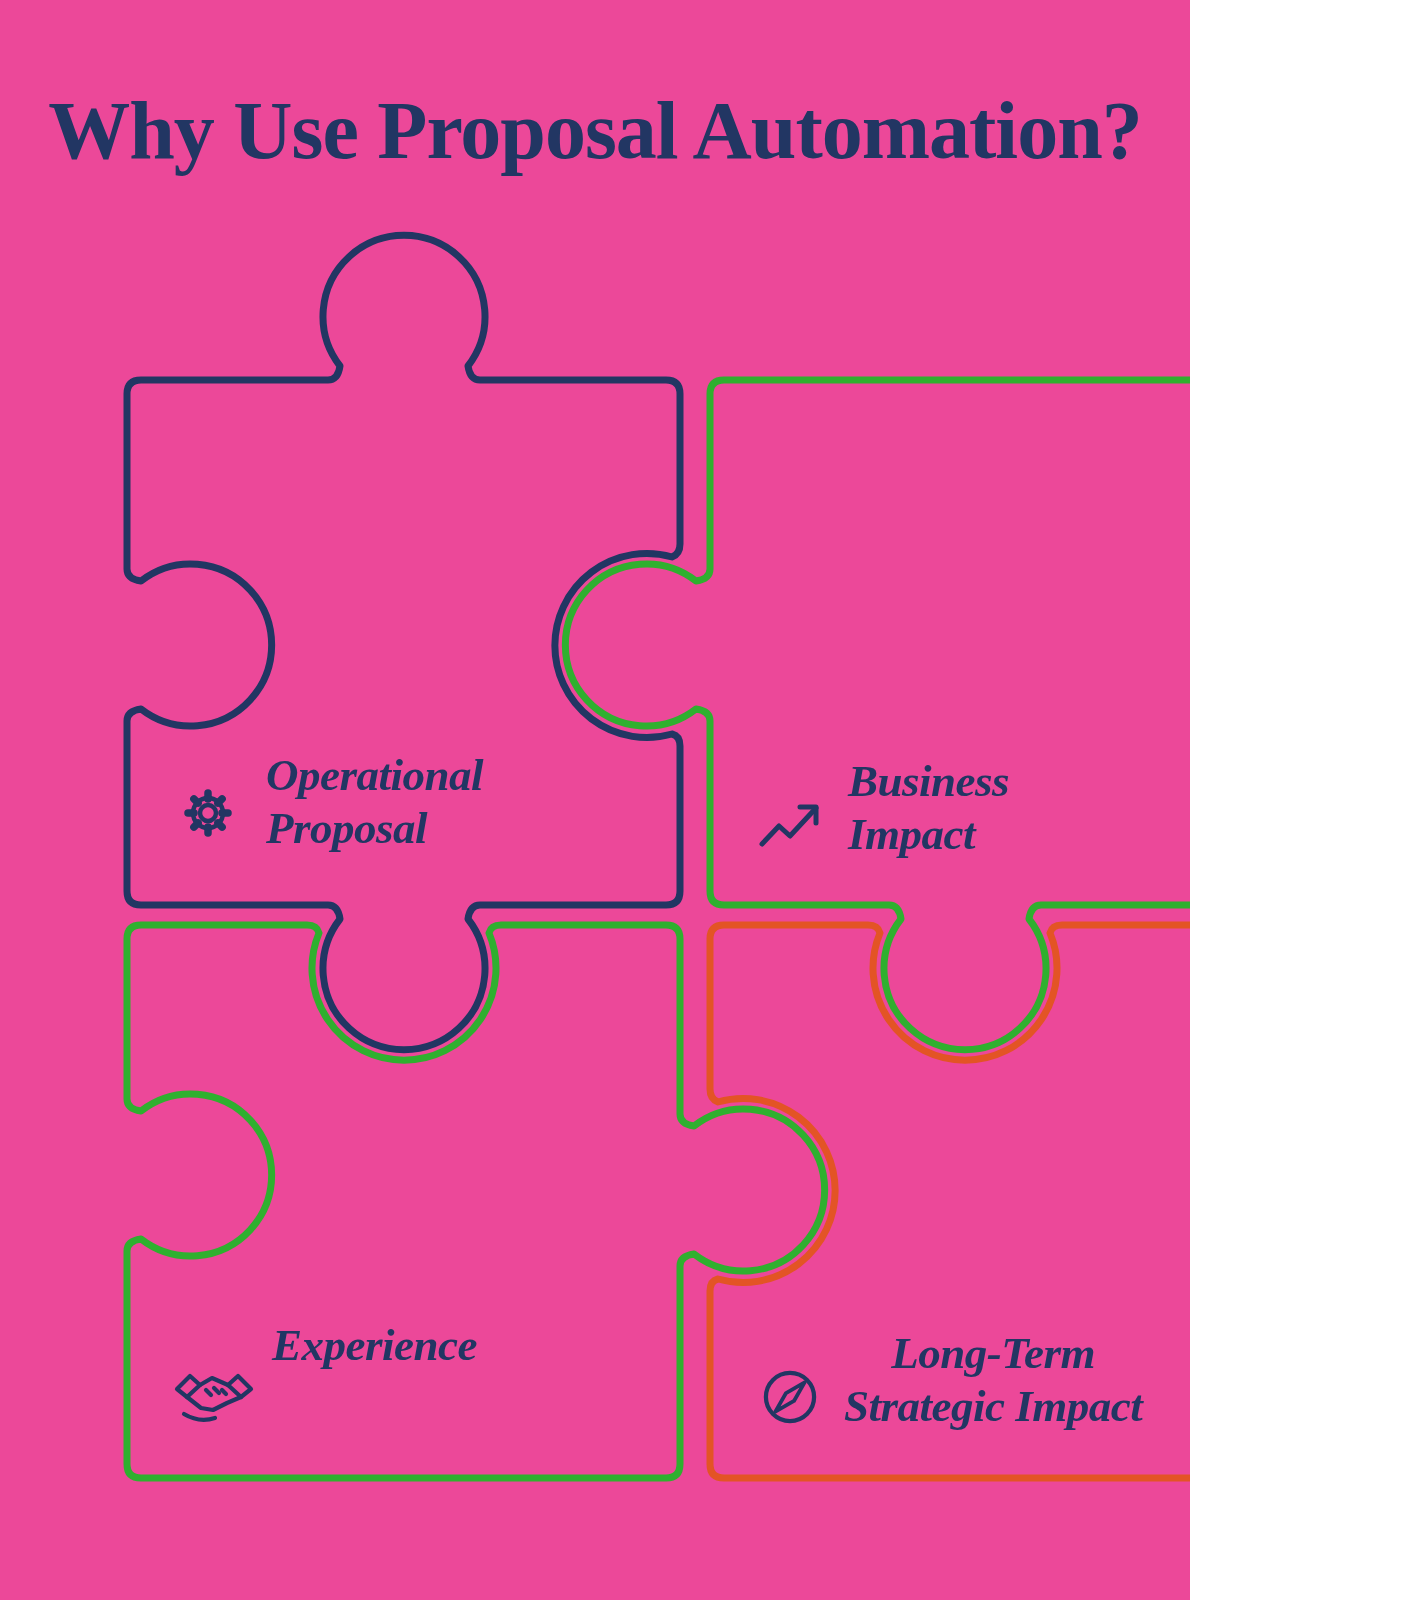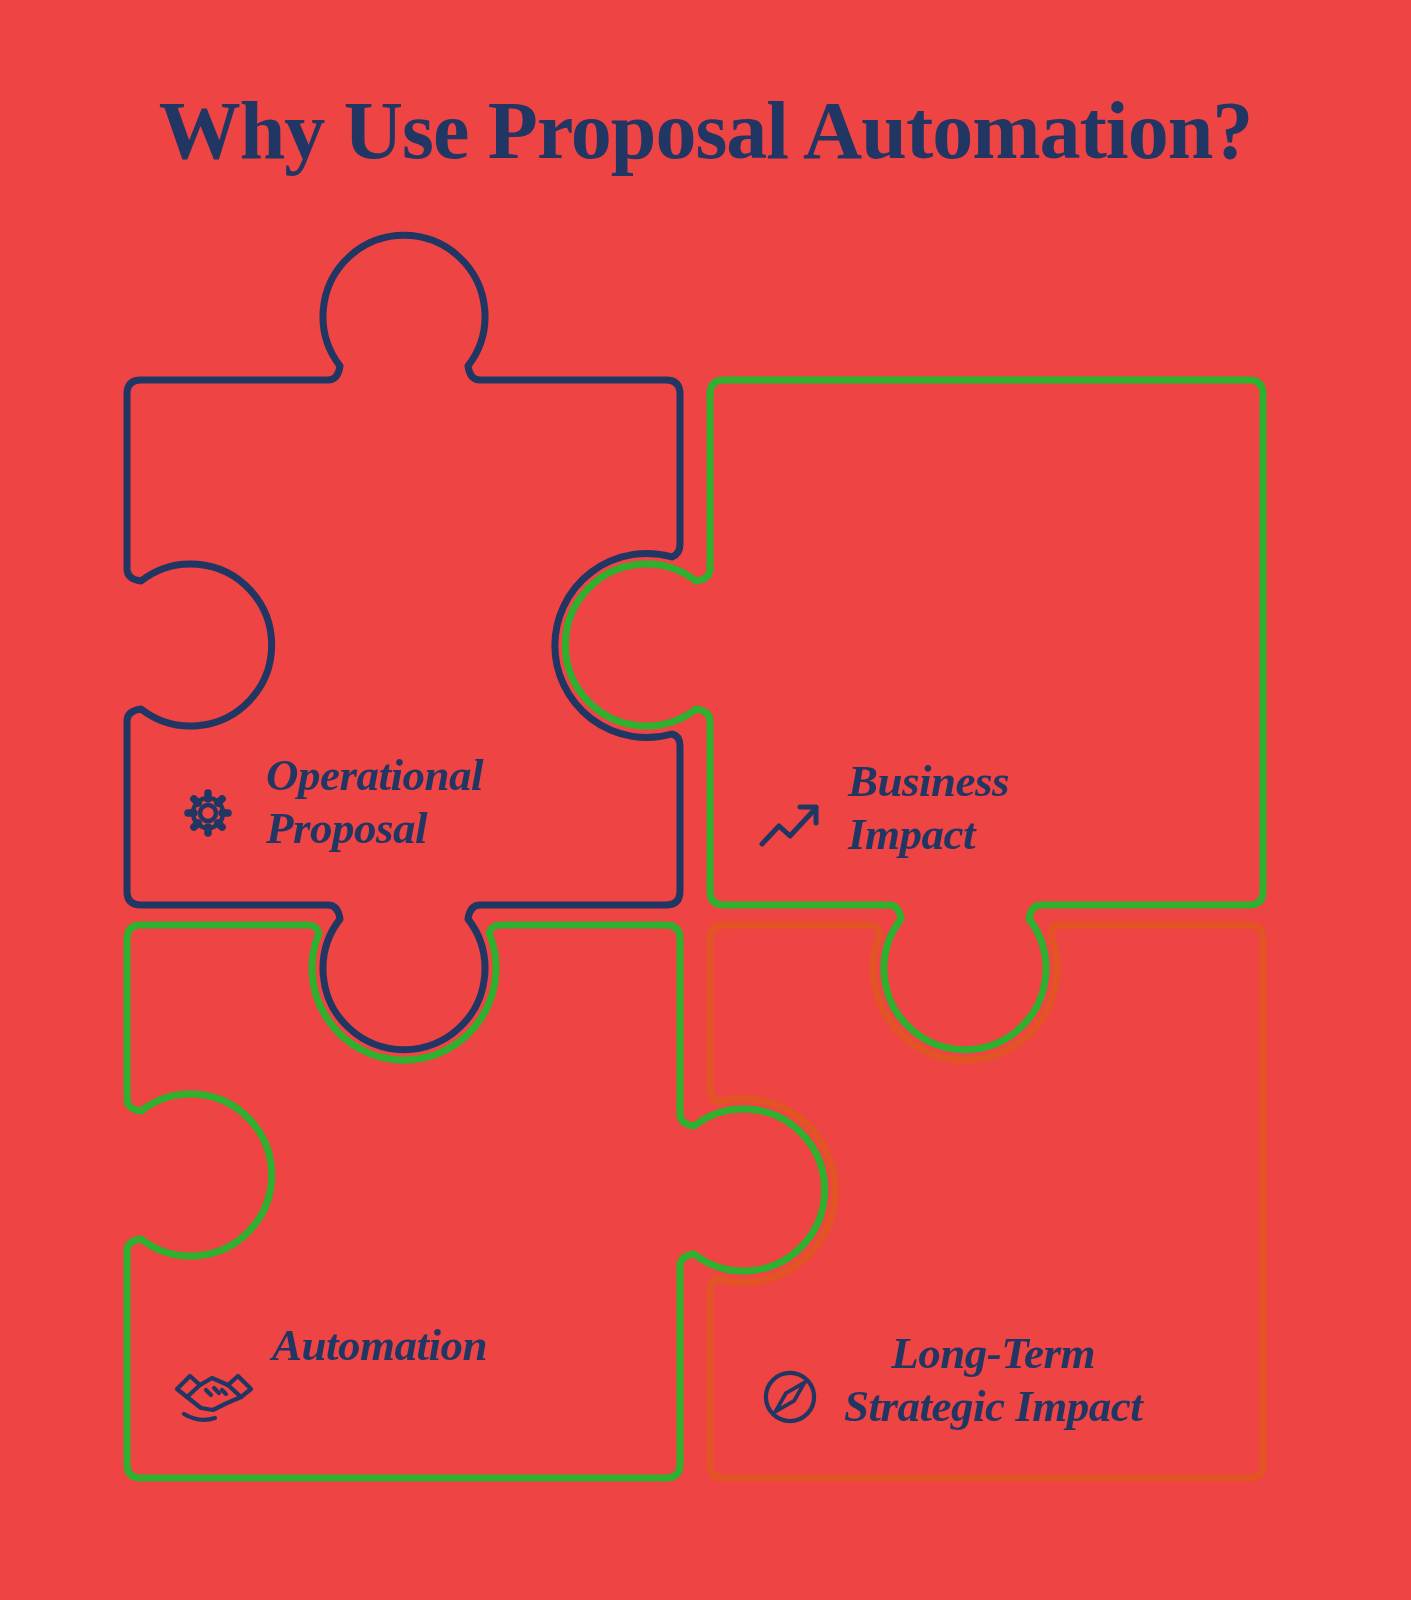--- a/index.html
+++ b/index.html
@@ -1,17 +1,17 @@
 <!DOCTYPE html>
 <html><head>
 <meta charset="utf-8">
 <style>
   html,body{margin:0;padding:0;background:#ffffff;}
   .canvas{
-    position:relative;width:1411px;height:1600px;background:#ef4444;overflow:hidden;
+    position:relative;width:1190px;height:1600px;background:#ec4899;overflow:hidden;
     font-family:"Liberation Serif","DejaVu Serif",serif;
   }
   .title{
     position:absolute;top:90px;left:0;width:100%;margin:0;text-align:center;
     font-size:82px;line-height:1;font-weight:700;color:#223663;letter-spacing:-1px;
   }
   svg.puzzle{position:absolute;left:0;top:0;}
   path.piece{fill:none;stroke-width:7;stroke-linejoin:round;stroke-linecap:round;}
   .label{position:absolute;display:flex;align-items:flex-start;color:#223663;}
   .label .txt{font-size:45px;line-height:1.18;font-weight:700;letter-spacing:-0.5px;white-space:nowrap;font-style:italic;}
@@ -79,21 +79,21 @@
           <path d="M5 26 L18 13 L28 22 L15 34 Z"></path>
           <path d="M79 26 L66 13 L56 22 L69 34 Z"></path>
           <path d="M28 22 L40 15 L56 22"></path>
           <path d="M15 34 L29 45 L41 47 L55 40 L69 34"></path>
           <path d="M34 27 l5 5 M42 25 l5 5 M50 27 l4 4"></path>
           <path d="M12 51 Q27 60 43 55"></path>
         </g>
       </svg>
     </div>
     <div class="txt">
-      <span>Automation</span>
+      <span>Experience</span>
     </div>
   </div>
 
   <div class="label" style="left:756px;top:1327px;gap:20px;text-align:center;">
     <div class="icon" style="margin-top:36px;">
       <svg width="68" height="68" viewBox="0 0 72 72">
         <g class="ic">
           <circle cx="36" cy="36" r="25.5" stroke-width="4.5"></circle>
           <path d="M20.5 51.5 L40.2 40.2 L51.5 20.5 L31.8 31.8 Z" stroke-width="4" stroke-linejoin="round"></path>
         </g>

